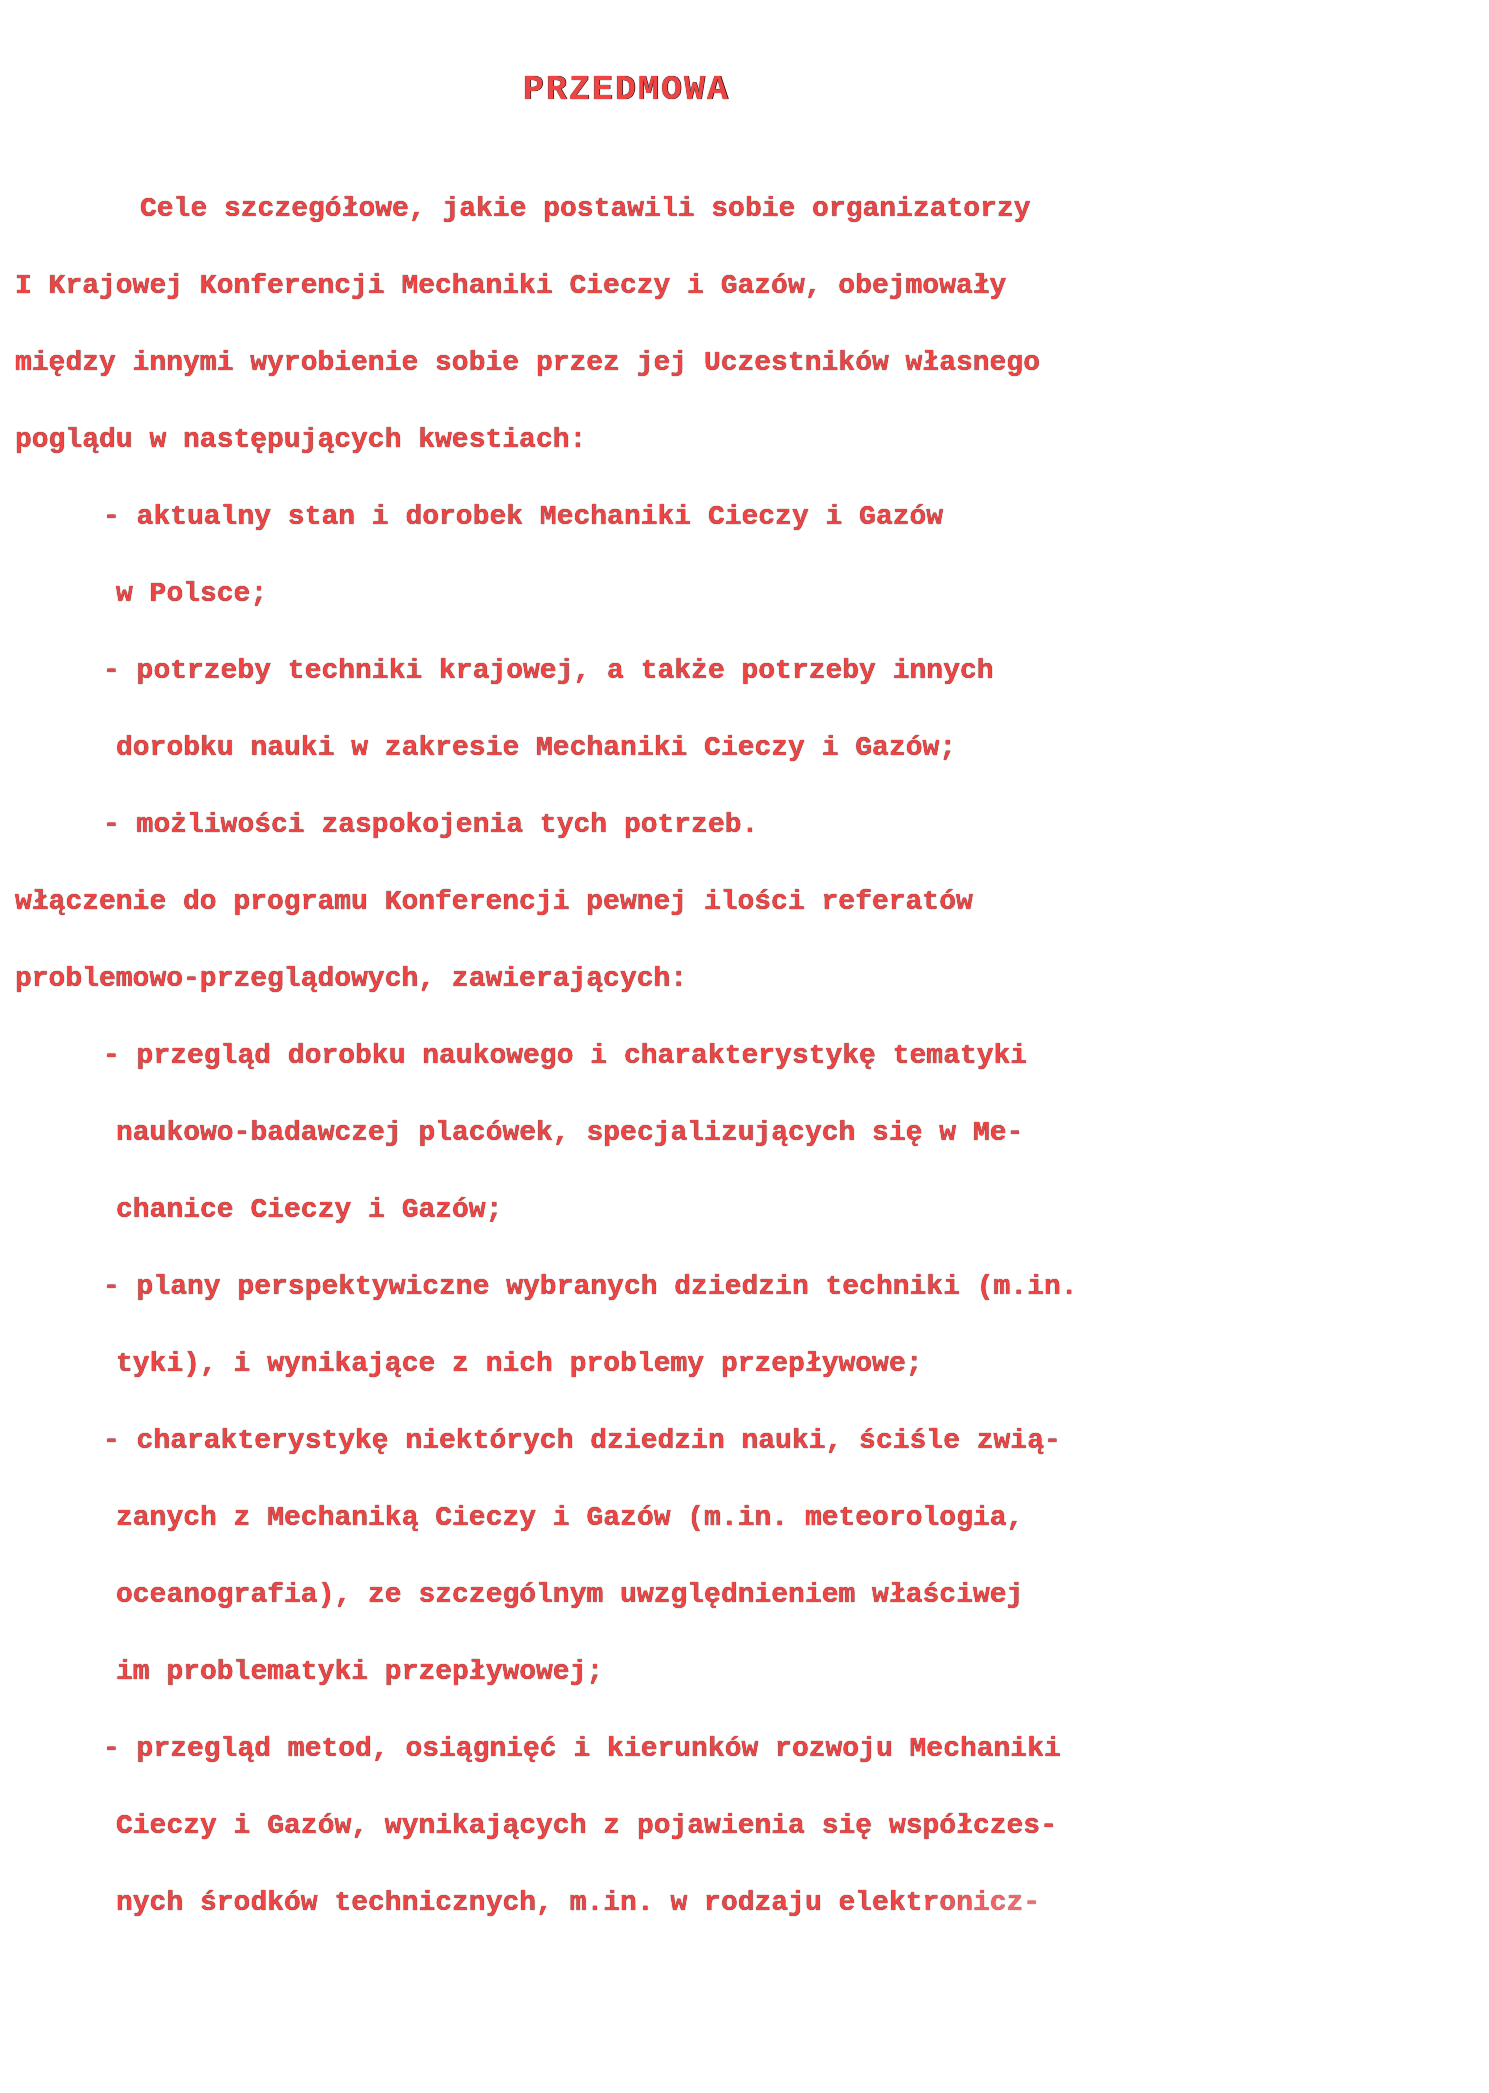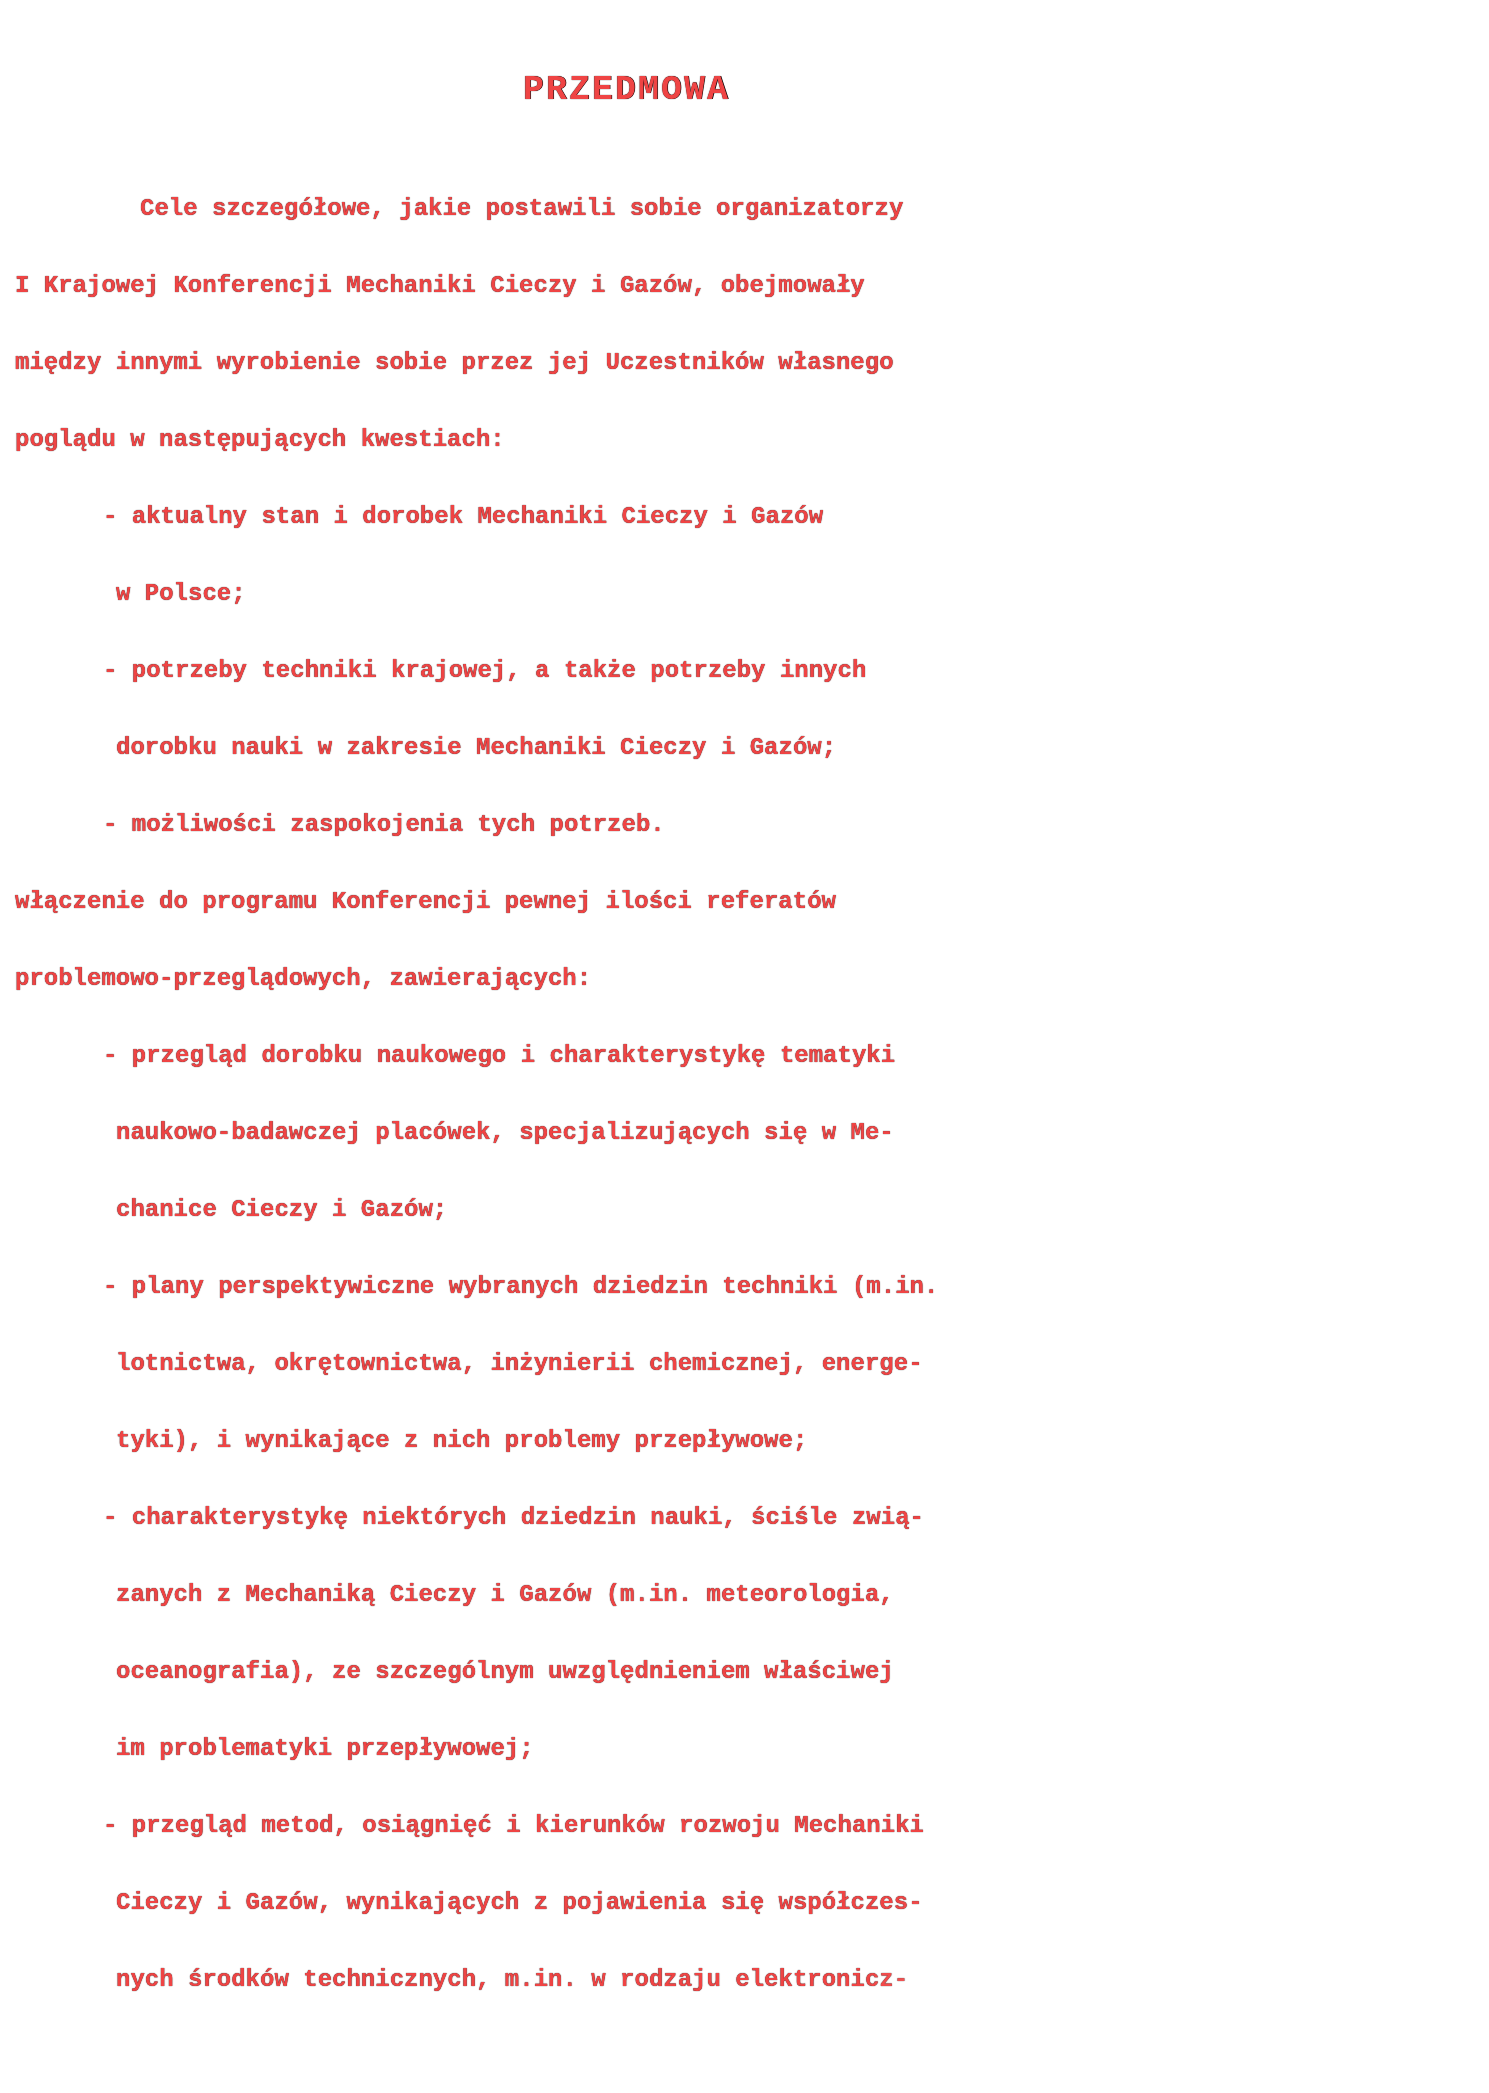--- a/index.html
+++ b/index.html
@@ -31,21 +31,21 @@
   }
   .doc-body {
     position: absolute;
     top: 170px;
     left: 0;
     width: 100%;
   }
   .line {
     height: 77px;
     line-height: 77px;
-    font-size: 24px;
+    font-size: 28px;
     white-space: pre;
     text-shadow: 0 0 1px #000;
   }
   .indent-flush     { padding-left: 15px;  }
   .indent-paragraph { padding-left: 140px; }
   .indent-bullet    { padding-left: 103px; }
   .indent-hang      { padding-left: 116px; }
   
   .scan-fade {
     position: absolute;
@@ -75,21 +75,20 @@
       <div class="line indent-hang">w Polsce;</div>
       <div class="line indent-bullet">- potrzeby techniki krajowej, a także potrzeby innych</div>
       <div class="line indent-hang">dorobku nauki w zakresie Mechaniki Cieczy i Gazów;</div>
       <div class="line indent-bullet">- możliwości zaspokojenia tych potrzeb.</div>
       <div class="line indent-flush">włączenie do programu Konferencji pewnej ilości referatów</div>
       <div class="line indent-flush">problemowo-przeglądowych, zawierających:</div>
       <div class="line indent-bullet">- przegląd dorobku naukowego i charakterystykę tematyki</div>
       <div class="line indent-hang">naukowo-badawczej placówek, specjalizujących się w Me-</div>
       <div class="line indent-hang">chanice Cieczy i Gazów;</div>
       <div class="line indent-bullet">- plany perspektywiczne wybranych dziedzin techniki (m.in.</div>
-      <div class="line indent-hang">lotnictwa, okrętownictwa, inżynierii chemicznej, energe-</div>
       <div class="line indent-hang">tyki), i wynikające z nich problemy przepływowe;</div>
       <div class="line indent-bullet">- charakterystykę niektórych dziedzin nauki, ściśle zwią-</div>
       <div class="line indent-hang">zanych z Mechaniką Cieczy i Gazów (m.in. meteorologia,</div>
       <div class="line indent-hang">oceanografia), ze szczególnym uwzględnieniem właściwej</div>
       <div class="line indent-hang">im problematyki przepływowej;</div>
       <div class="line indent-bullet">- przegląd metod, osiągnięć i kierunków rozwoju Mechaniki</div>
       <div class="line indent-hang">Cieczy i Gazów, wynikających z pojawienia się współczes-</div>
       <div class="line indent-hang">nych środków technicznych, m.in. w rodzaju elektronicz-</div>
     </div>
 

